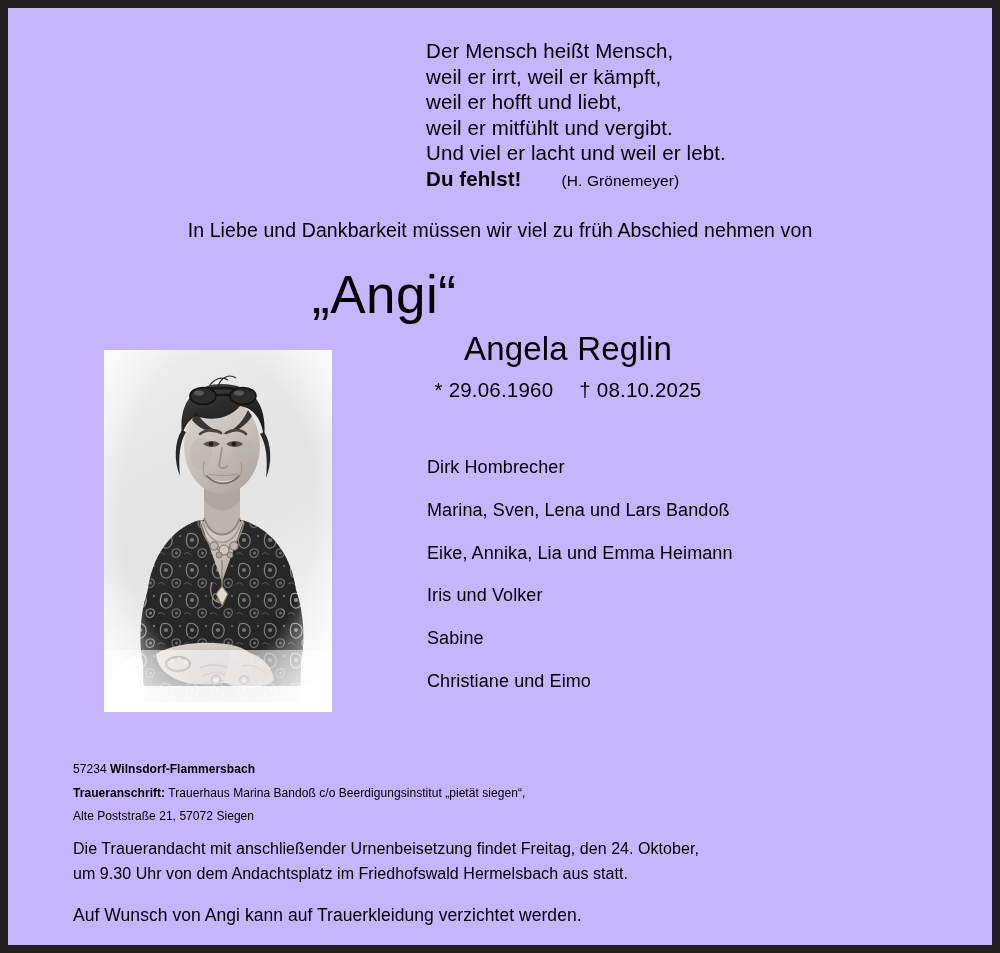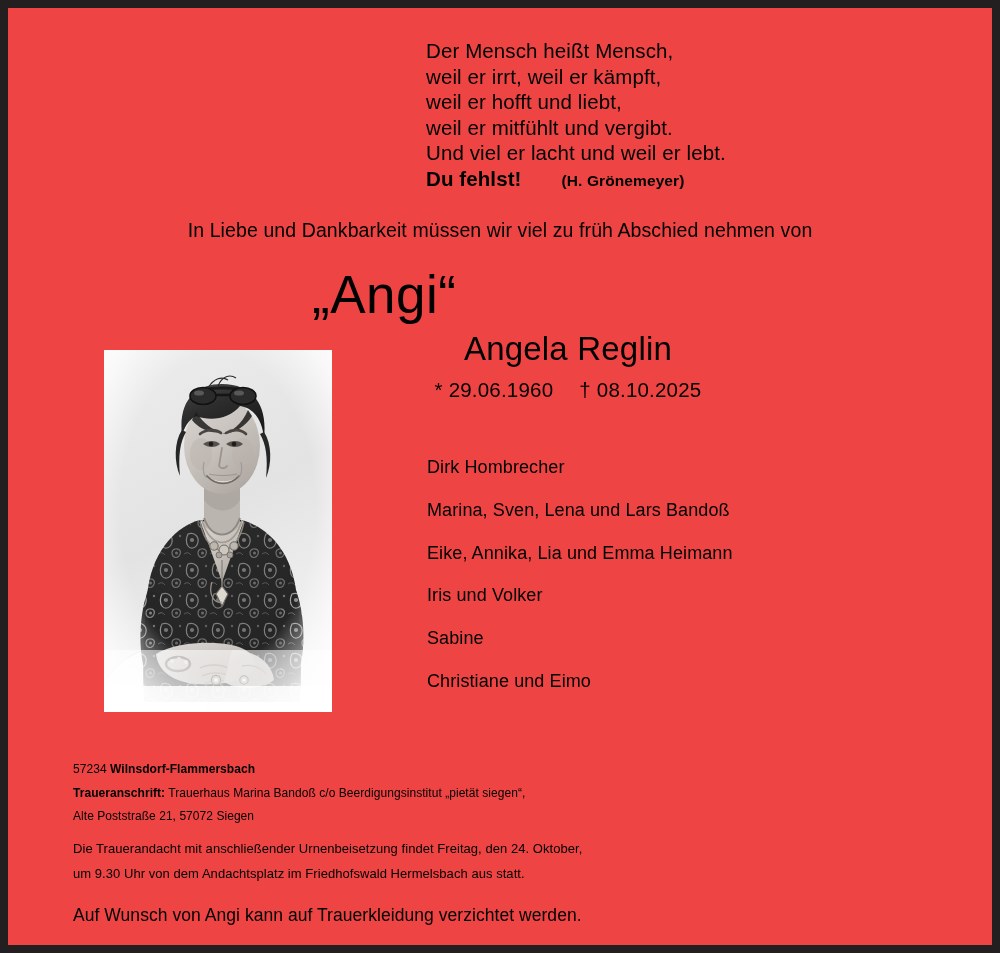--- a/index.html
+++ b/index.html
@@ -20,21 +20,21 @@
     box-sizing: border-box;
     background: #ffffff;
     border: 8px solid #231f20;
     overflow: hidden;
   }
 
   .inner {
     position: relative;
     width: 100%;
     height: 100%;
-    background: #ef4444;
+    background: #c4b5fd;
   }
 
   
   .verse {
     position: absolute;
     left: 418px;
     top: 30px;
     text-align: left;
     font-size: 20.5px;
     line-height: 25.5px;
@@ -45,21 +45,21 @@
   .verse-final {
     display: block;
     white-space: nowrap;
   }
   .verse-bold {
     font-weight: bold;
     font-size: 20.5px;
   }
   .verse-attrib {
     font-size: 15.5px;
-    font-weight: bold;
+    font-weight: normal;
     padding-left: 40px;
   }
 
   
   .intro {
     position: absolute;
     left: 0;
     right: 0;
     top: 210px;
     text-align: center;
@@ -134,21 +134,21 @@
     line-height: 23.5px;
     letter-spacing: 0.05px;
   }
   .address b { font-weight: bold; }
   .addr-line { display: block; white-space: nowrap; }
 
   .service {
     position: absolute;
     left: 65px;
     top: 828px;
-    font-size: 13px;
+    font-size: 16px;
     line-height: 25px;
     letter-spacing: 0.05px;
   }
   .service-line { display: block; white-space: nowrap; }
 
   .dresscode {
     position: absolute;
     left: 65px;
     top: 895px;
     font-size: 17.5px;

